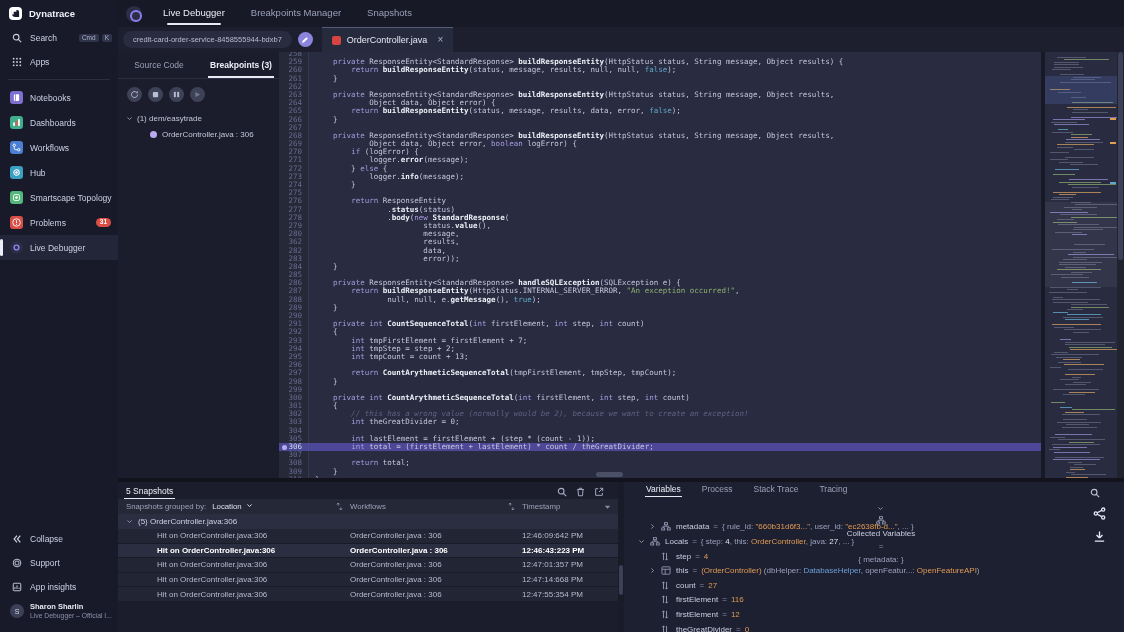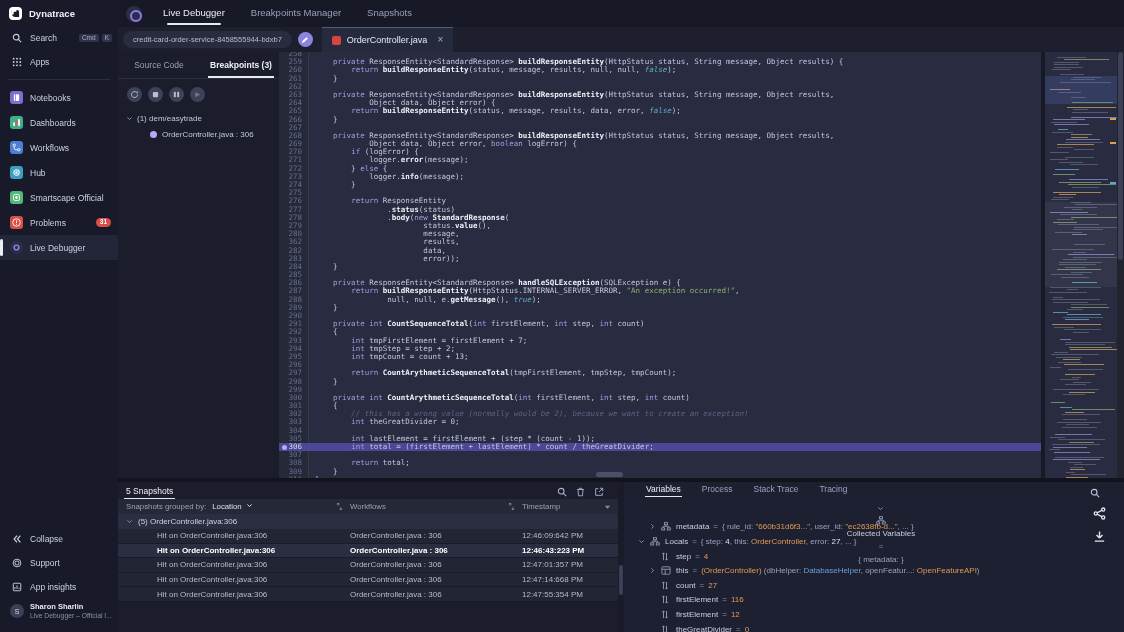--- a/index.html
+++ b/index.html
@@ -62,21 +62,21 @@
   .gutter-col{position:absolute;left:0;top:0;bottom:0;width:30px;background:#262938;border-right:1px solid #343852;}
   .code-lines{position:relative;margin-top:-2px;}
   .code-line{display:flex;height:8.2px;white-space:pre;position:relative;}
   .code-line.hl{background:rgba(86,81,175,0.78);}
   .gut{width:30px;flex:none;text-align:right;padding-right:7px;color:#666b90;position:relative;}
   .code-line.hl .gut{color:#d6d9f2;}
   .gut .dot{position:absolute;left:2.5px;top:1.5px;width:5px;height:5px;border-radius:50%;background:#b9abf0;}
   .ct{padding-left:6px;color:#c3c7dd;}
   .kw{color:#a89bdf;}
   .str{color:#90b070;}
-  .lit{color:#62aac8;font-style:italic;}
+  .lit{color:#62aac8;}
   .cm{color:#5c6182;font-style:italic;}
   .fn{color:#eef0f8;font-weight:bold;}
 
   
   .minimap{position:absolute;left:1045px;top:52px;width:72px;height:430px;background:#292c41;padding:2px 0 0 0;overflow:hidden;}
   .mm-bar{height:1px;margin:0 0 1.5px 0;opacity:0.8;}
   .mm-view{position:absolute;left:0;width:72px;background:rgba(255,255,255,0.05);}
   .mm-band{position:absolute;left:0;width:72px;background:rgba(90,120,210,0.22);}
   .mm-mark{position:absolute;right:1px;width:6px;height:2px;}
   .vscroll{position:absolute;left:1117px;top:52px;width:7px;height:430px;background:#21232f;}
@@ -205,21 +205,21 @@
           </span>
           <span>Hub</span>
         </div>
         <div class="side-item">
           <span class="icon-box" style="background: rgb(84, 184, 124);">
             <svg width="9" height="9" viewBox="0 0 12 12" fill="none" stroke="#fff" stroke-width="1.1">
               <rect x="2" y="2" width="8" height="8" rx="2"></rect>
               <circle cx="6" cy="6" r="1.4" fill="#fff"></circle>
             </svg>
           </span>
-          <span>Smartscape Official</span>
+          <span>Smartscape Topology</span>
         </div>
         <div class="side-item">
           <span class="icon-box" style="background: rgb(217, 79, 70);">
             <svg width="9" height="9" viewBox="0 0 12 12">
               <circle cx="6" cy="6" r="5" fill="none" stroke="#fff" stroke-width="1.2"></circle>
               <rect x="5.4" y="3" width="1.2" height="4" fill="#fff"></rect>
               <rect x="5.4" y="8" width="1.2" height="1.2" fill="#fff"></rect>
             </svg>
           </span>
           <span>Problems</span>
@@ -739,21 +739,21 @@
           <span class="vicon">
             <svg width="10" height="9" viewBox="0 0 12 11" fill="none" stroke="currentColor" stroke-width="1">
               <rect x="4.2" y="0.8" width="3.6" height="2.6"></rect>
               <rect x="0.8" y="7.2" width="3.6" height="2.6"></rect>
               <rect x="7.6" y="7.2" width="3.6" height="2.6"></rect>
               <path d="M6 3.4v1.8M2.6 7.2V5.2h6.8v2"></path>
             </svg>
           </span>
           <span class="vname">Locals</span>
           <span class="veq">=</span>
-          <span><span class="seg-m">{ step: </span><span class="seg-w">4</span><span class="seg-m">, this: </span><span class="seg-o">OrderController</span><span class="seg-m">, error: </span><span class="seg-w">27</span><span class="seg-m">, ... }</span></span>
+          <span><span class="seg-m">{ step: </span><span class="seg-w">4</span><span class="seg-m">, this: </span><span class="seg-o">OrderController</span><span class="seg-m">, java: </span><span class="seg-w">27</span><span class="seg-m">, ... }</span></span>
         </div>
         <div class="var-row" style="padding-left: 25px;">
           <span class="vchev"></span>
           <span class="vicon">
             <svg width="8" height="9" viewBox="0 0 8 10" fill="none" stroke="currentColor" stroke-width="1">
               <path d="M2.3 9V1M2.3 1L1 2.4M2.3 1l1.3 1.4M5.7 1v8M5.7 9L4.4 7.6M5.7 9L7 7.6"></path>
             </svg>
           </span>
           <span class="vname">step</span>
           <span class="veq">=</span>

